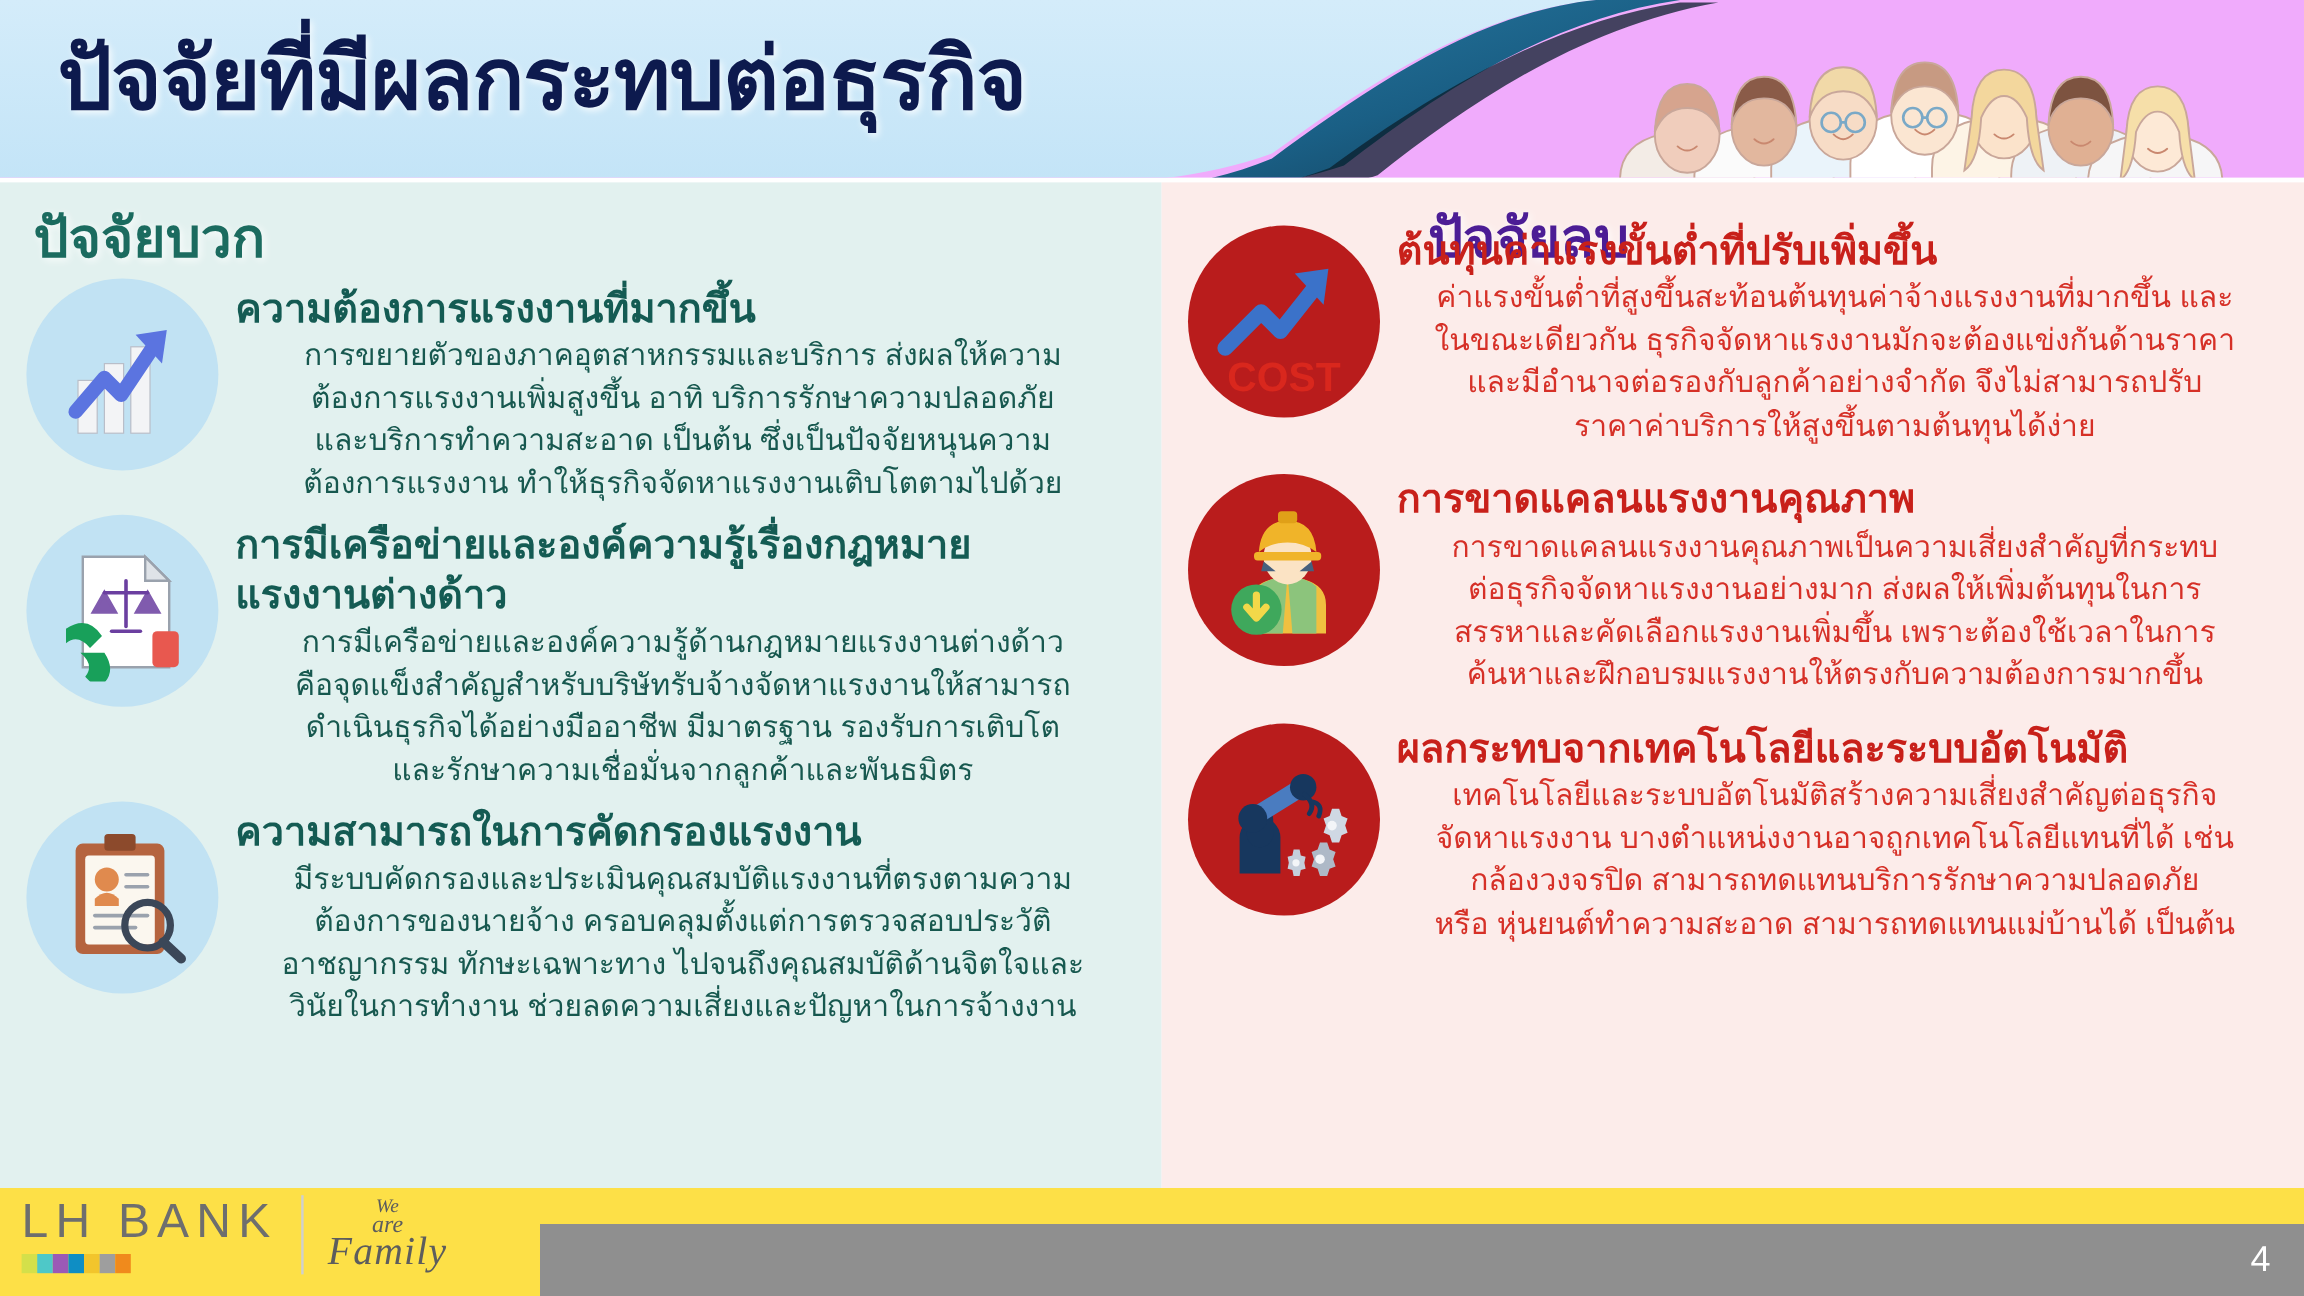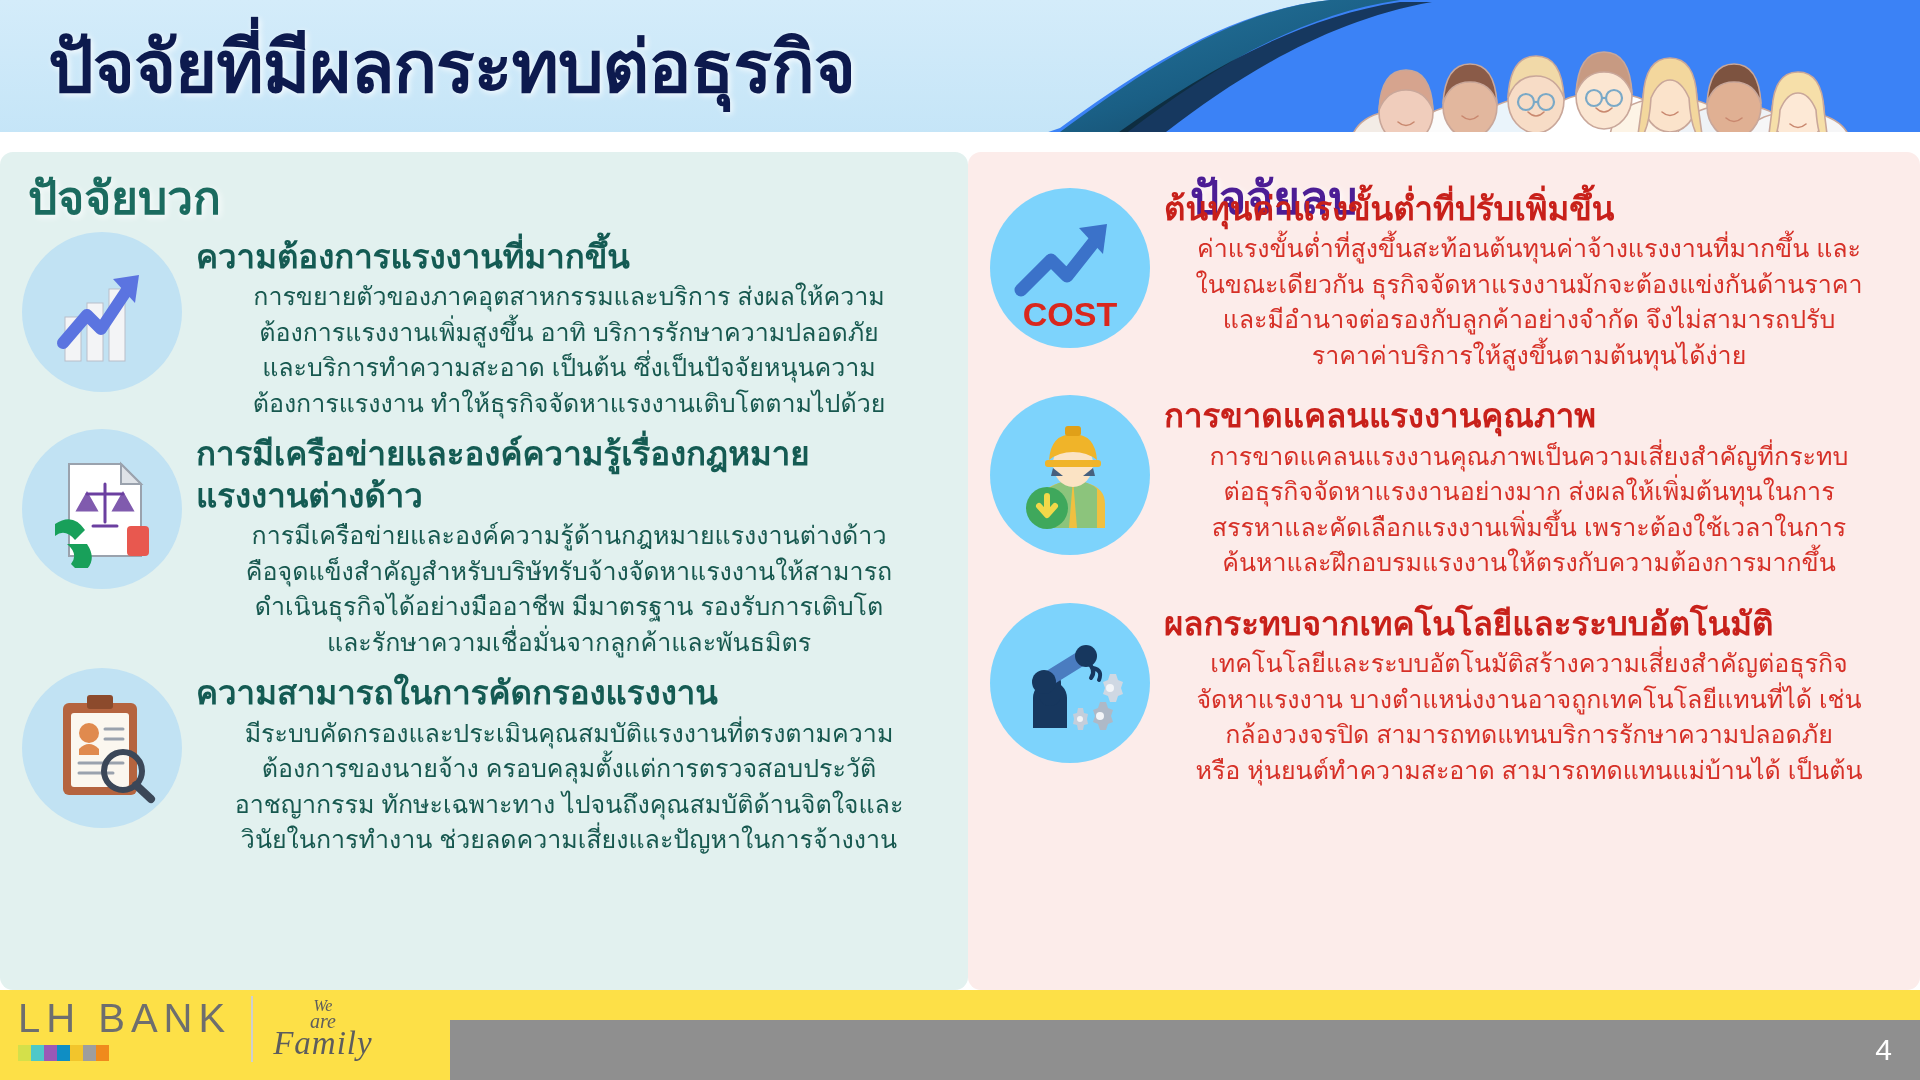--- a/index.html
+++ b/index.html
@@ -13,23 +13,23 @@
     position: relative;
     width: 1920px; height: 1080px;
     background: #ffffff;
     overflow: hidden;
   }
 
   
   .header-wrap {
     position: absolute;
     top: 0; left: 0;
-    width: 1920px; height: 132px;
+    width: 1920px; height: 148px;
     overflow: hidden;
-    background: #3b82f6;
+    background: #f0abfc;
   }
   .header-svg { position: absolute; top: 0; left: 0; }
   .slide-title {
     position: absolute;
     left: 48px; top: 22px;
     font-size: 72px;
     font-weight: 700;
     color: #0d1a4e;
     letter-spacing: -1px;
     text-shadow: 2px 2px 6px rgba(255,255,255,.85);
@@ -50,21 +50,20 @@
   .columns {
     position: absolute;
     top: 152px; left: 0;
     width: 1920px; height: 838px;
     display: flex;
   }
   .col {
     position: relative;
     height: 100%;
     padding: 18px 26px 10px 22px;
-    border-radius: 13px;
   }
   .col-left  { width: 968px; background: #e2f1ef; }
   .col-right { width: 952px; background: #fcecea; }
 
   .col-heading {
     font-size: 46px;
     font-weight: 700;
     line-height: 1.25;
     margin-left: 6px;
     margin-bottom: 4px;
@@ -86,21 +85,21 @@
   .icon-bubble {
     flex: 0 0 auto;
     width: 160px; height: 160px;
     border-radius: 50%;
     display: flex;
     align-items: center;
     justify-content: center;
     position: relative;
   }
   .col-left .icon-bubble  { background: #c1e2f3; }
-  .col-right .icon-bubble { background: #7dd3fc; }
+  .col-right .icon-bubble { background: #b91c1c; }
 
   .block-text { flex: 1 1 auto; padding-top: 4px; }
   .block-title {
     font-size: 33px;
     font-weight: 700;
     line-height: 1.26;
     margin-bottom: 2px;
   }
   .col-left  .block-title { color: #145b53; }
   .col-right .block-title { color: #c8201a; }

